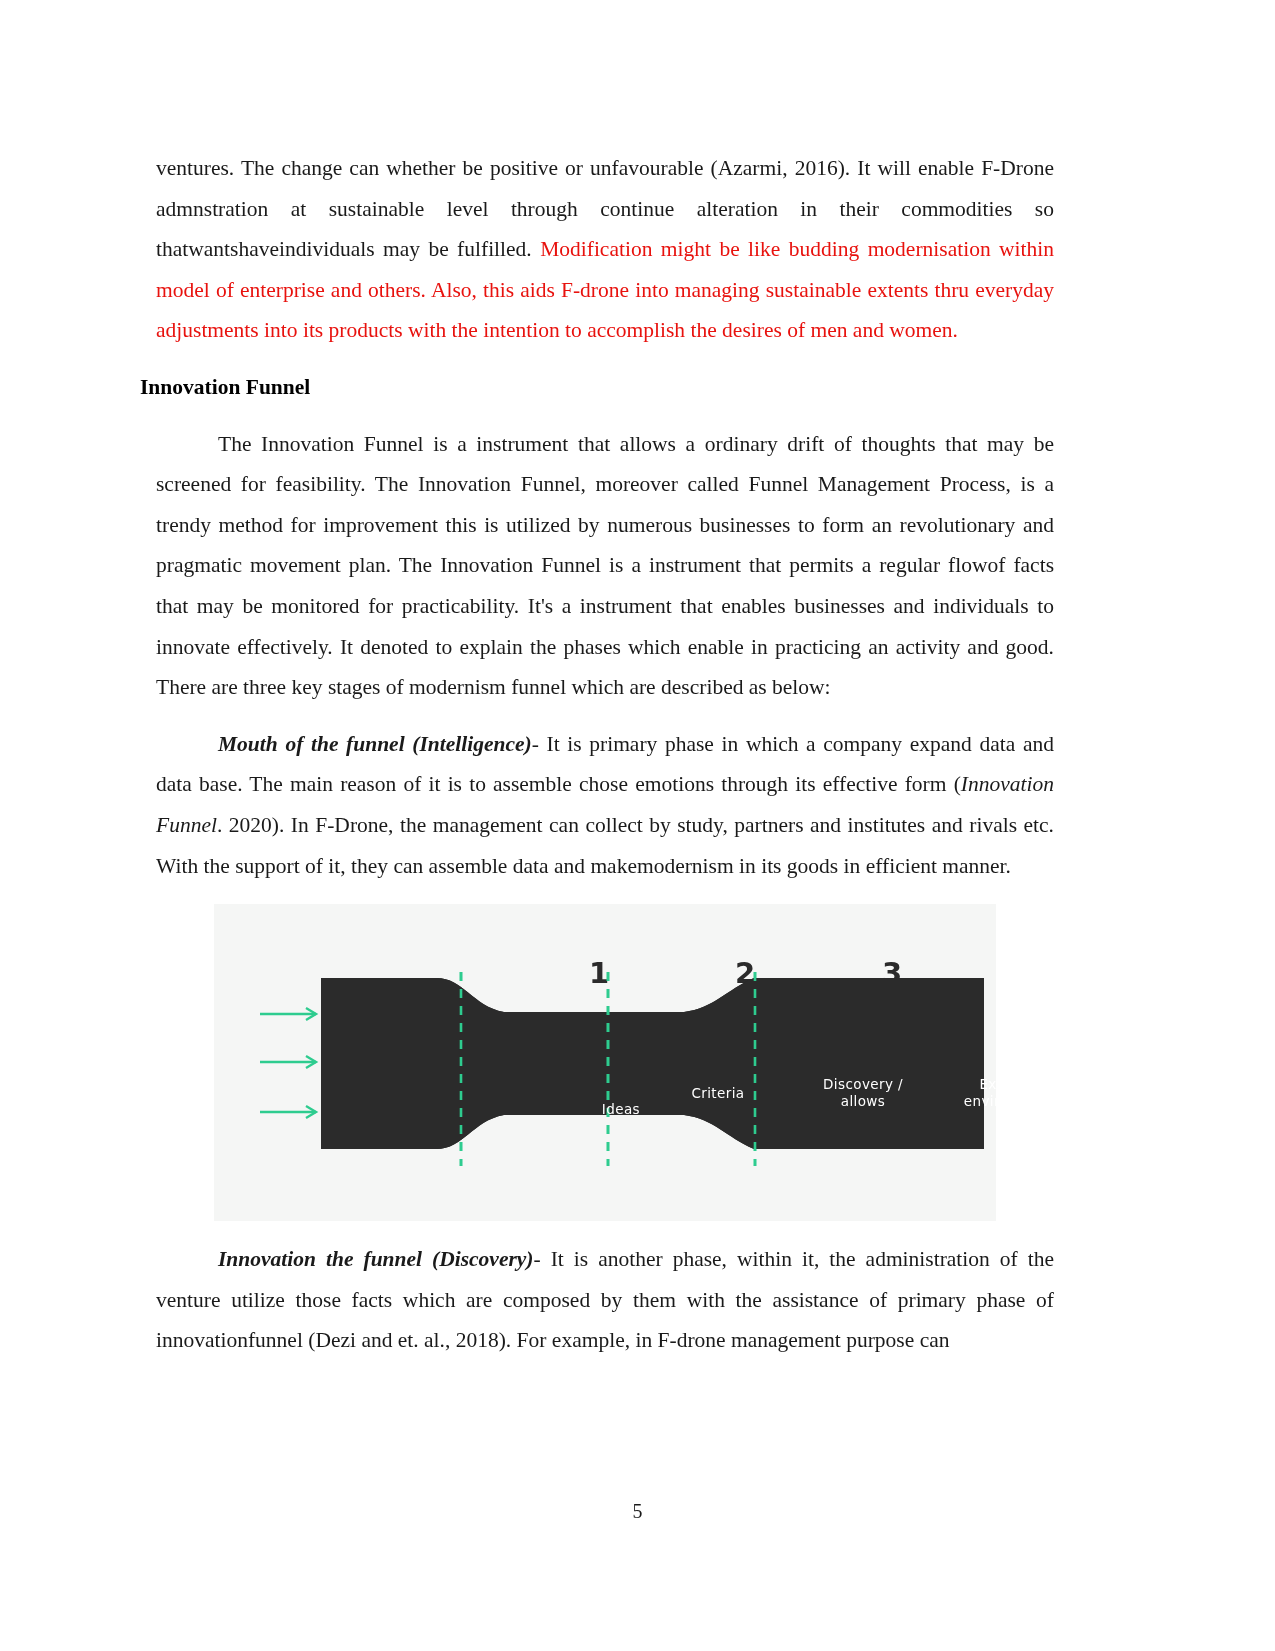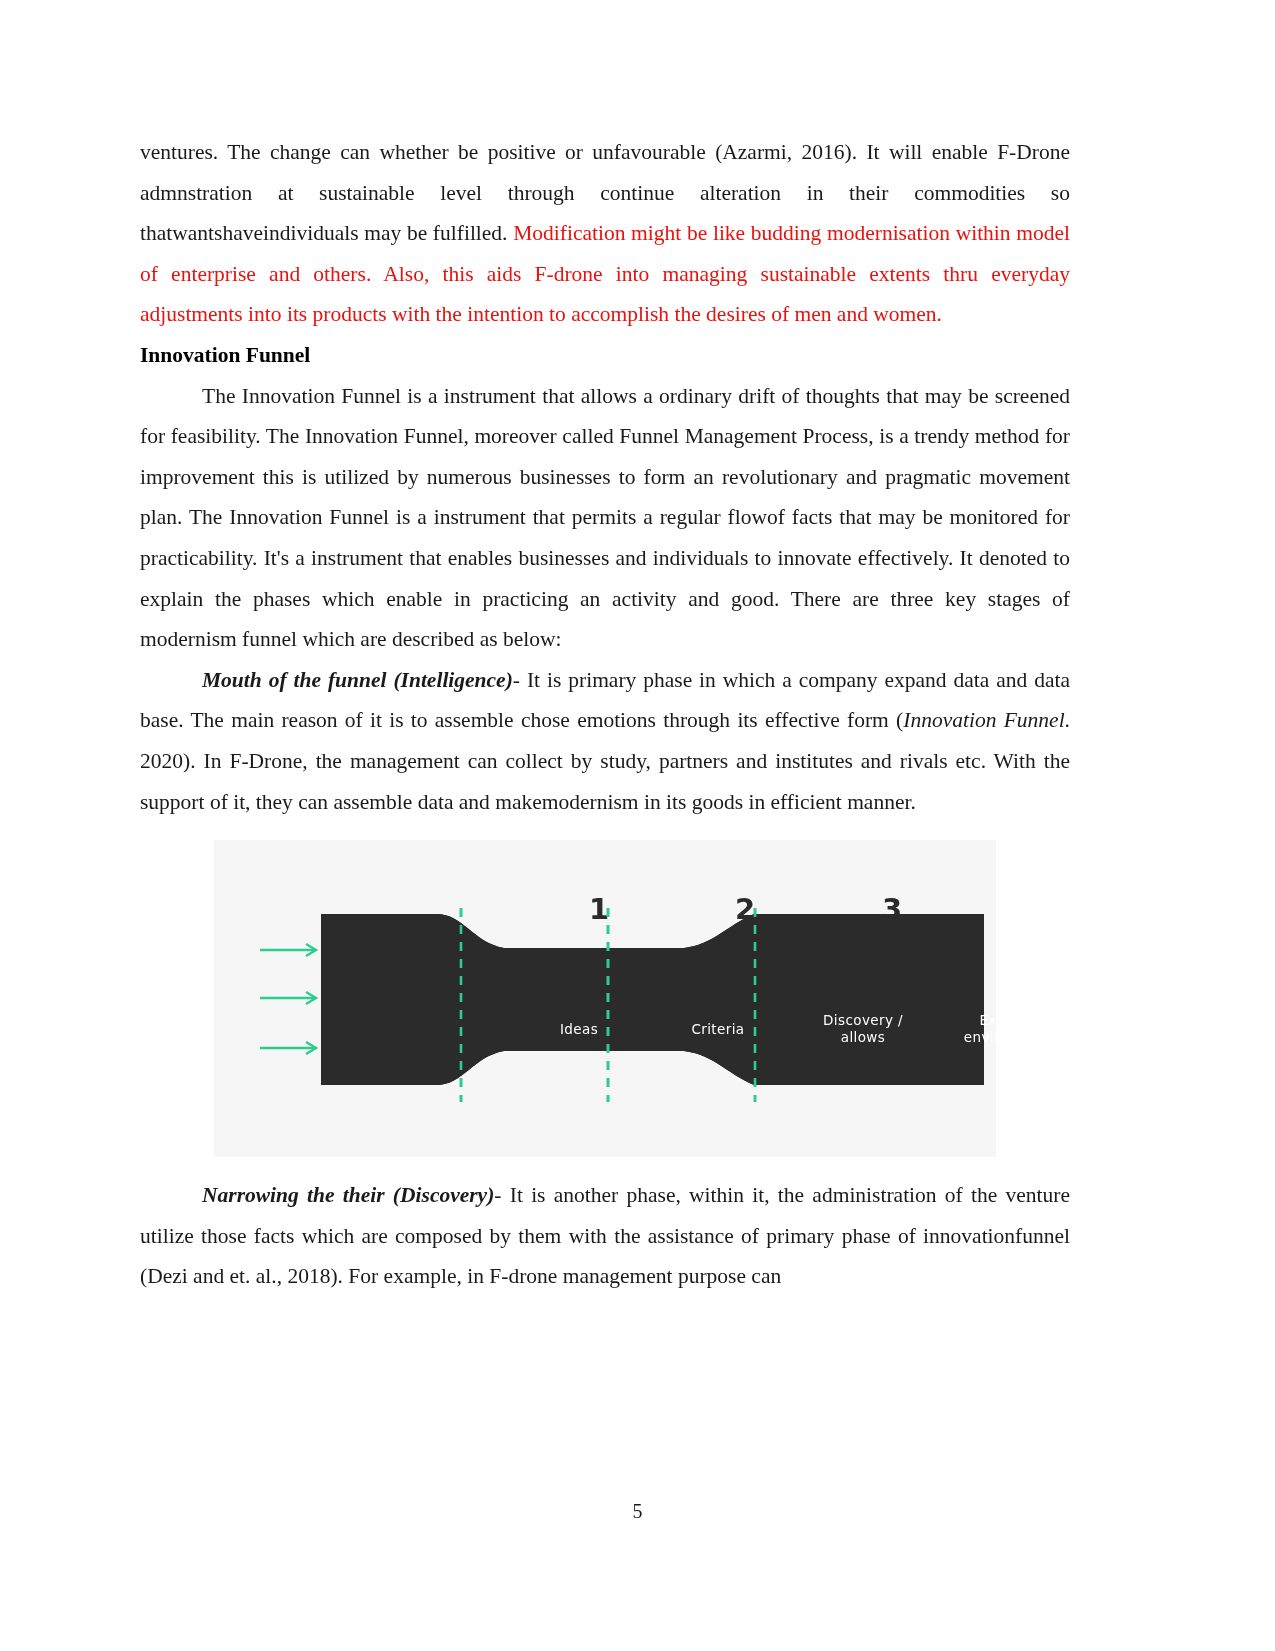--- a/index.html
+++ b/index.html
@@ -25,21 +25,21 @@
   }
 
   .content {
     position: absolute;
     left: 140px;
     top: 132px;
     width: 930px;
   }
 
   p.body-text {
-    margin: 0;
+    margin: 16px;
     font-size: 21.5px;
     line-height: 40.6px;
     text-align: justify;
     text-justify: inter-word;
     color: #1a1a1a;
     font-family: Liberation Serif, serif;
   }
 
   .red { color: #e8120e; }
 
@@ -98,21 +98,21 @@
 
   .flabel {
     position: absolute;
     font-family: "DejaVu Sans", "Liberation Sans", sans-serif;
     font-size: 13.5px;
     line-height: 17px;
     color: #ffffff;
     text-align: center;
     letter-spacing: 0.4px;
   }
-  .flabel.l1 { left: 304px; top: 181px; width: 122px; }
+  .flabel.l1 { left: 304px; top: 197px; width: 122px; text-align: right; }
   .flabel.l2 { left: 443px; top: 181px; width: 122px; }
   .flabel.l3 { left: 584px; top: 172px; width: 130px; }
   .flabel.l4 { left: 715px; top: 172px; width: 160px; }
 
   .page-number {
     position: absolute;
     left: 0;
     top: 1500px;
     width: 1275px;
     text-align: center;
@@ -189,19 +189,19 @@
           <span>allows</span>
         </span>
         <span class="flabel l4">
           <span>External</span><br>
           <span>environment</span>
         </span>
 
       </div>
     </div>
 
-    <p class="body-text" style="margin-top:18px;"><span class="indent"></span><span class="run-in">Narrowing the their (Discovery)</span><span>- It is another phase, within it, the administration of the venture utilize those facts which are composed by them with the assistance of primary phase of innovationfunnel (Dezi and et. al., 2018). For example, in F-drone management purpose can</span></p>
+    <p class="body-text" style="margin-top:18px;"><span class="indent"></span><span class="run-in">Innovation the funnel (Discovery)</span><span>- It is another phase, within it, the administration of the venture utilize those facts which are composed by them with the assistance of primary phase of innovationfunnel (Dezi and et. al., 2018). For example, in F-drone management purpose can</span></p>
 
   </div>
 
   <div class="page-number">5</div>
 
 </div>
 
 </body></html>

